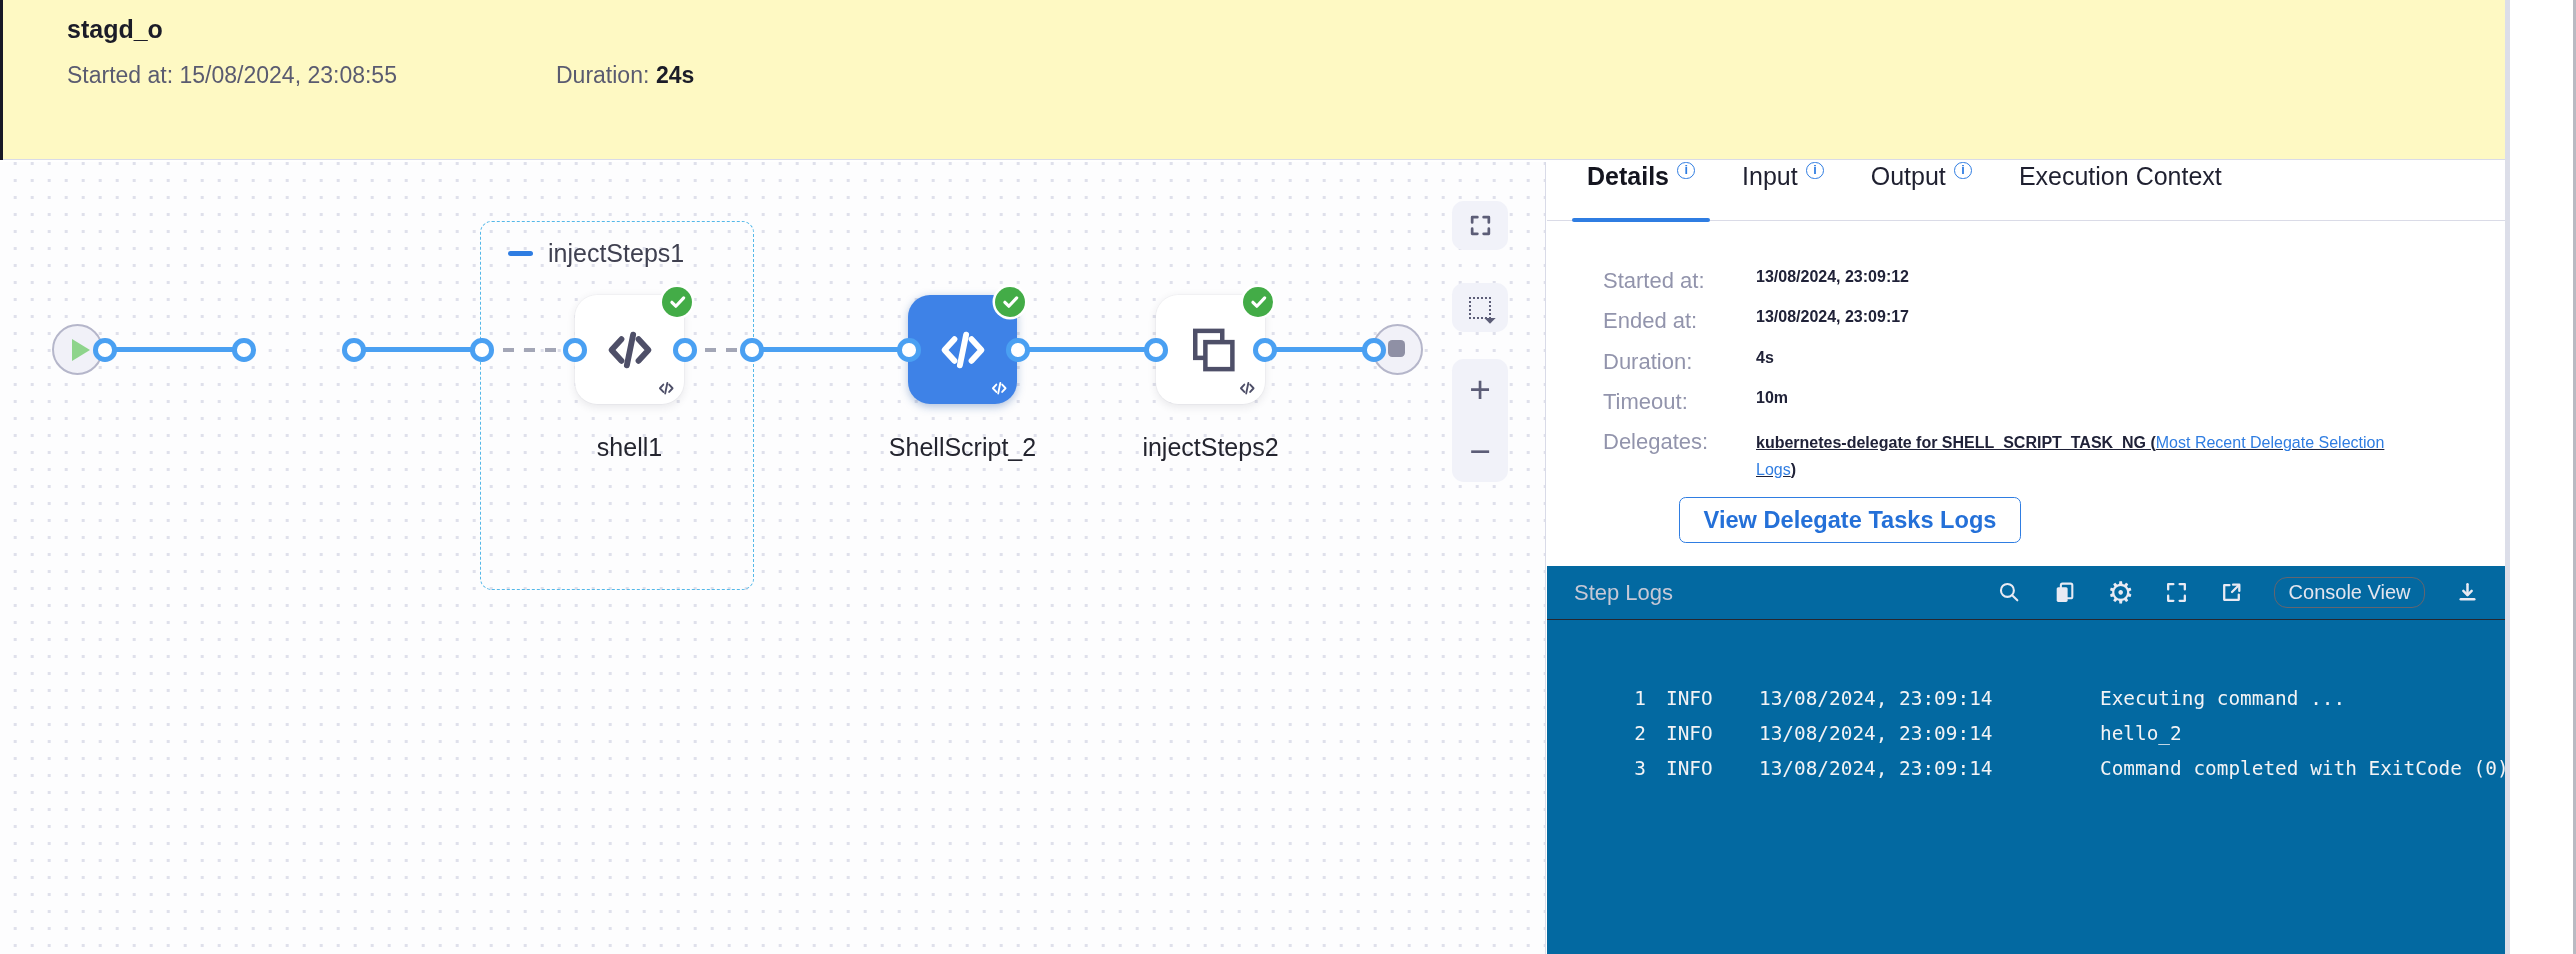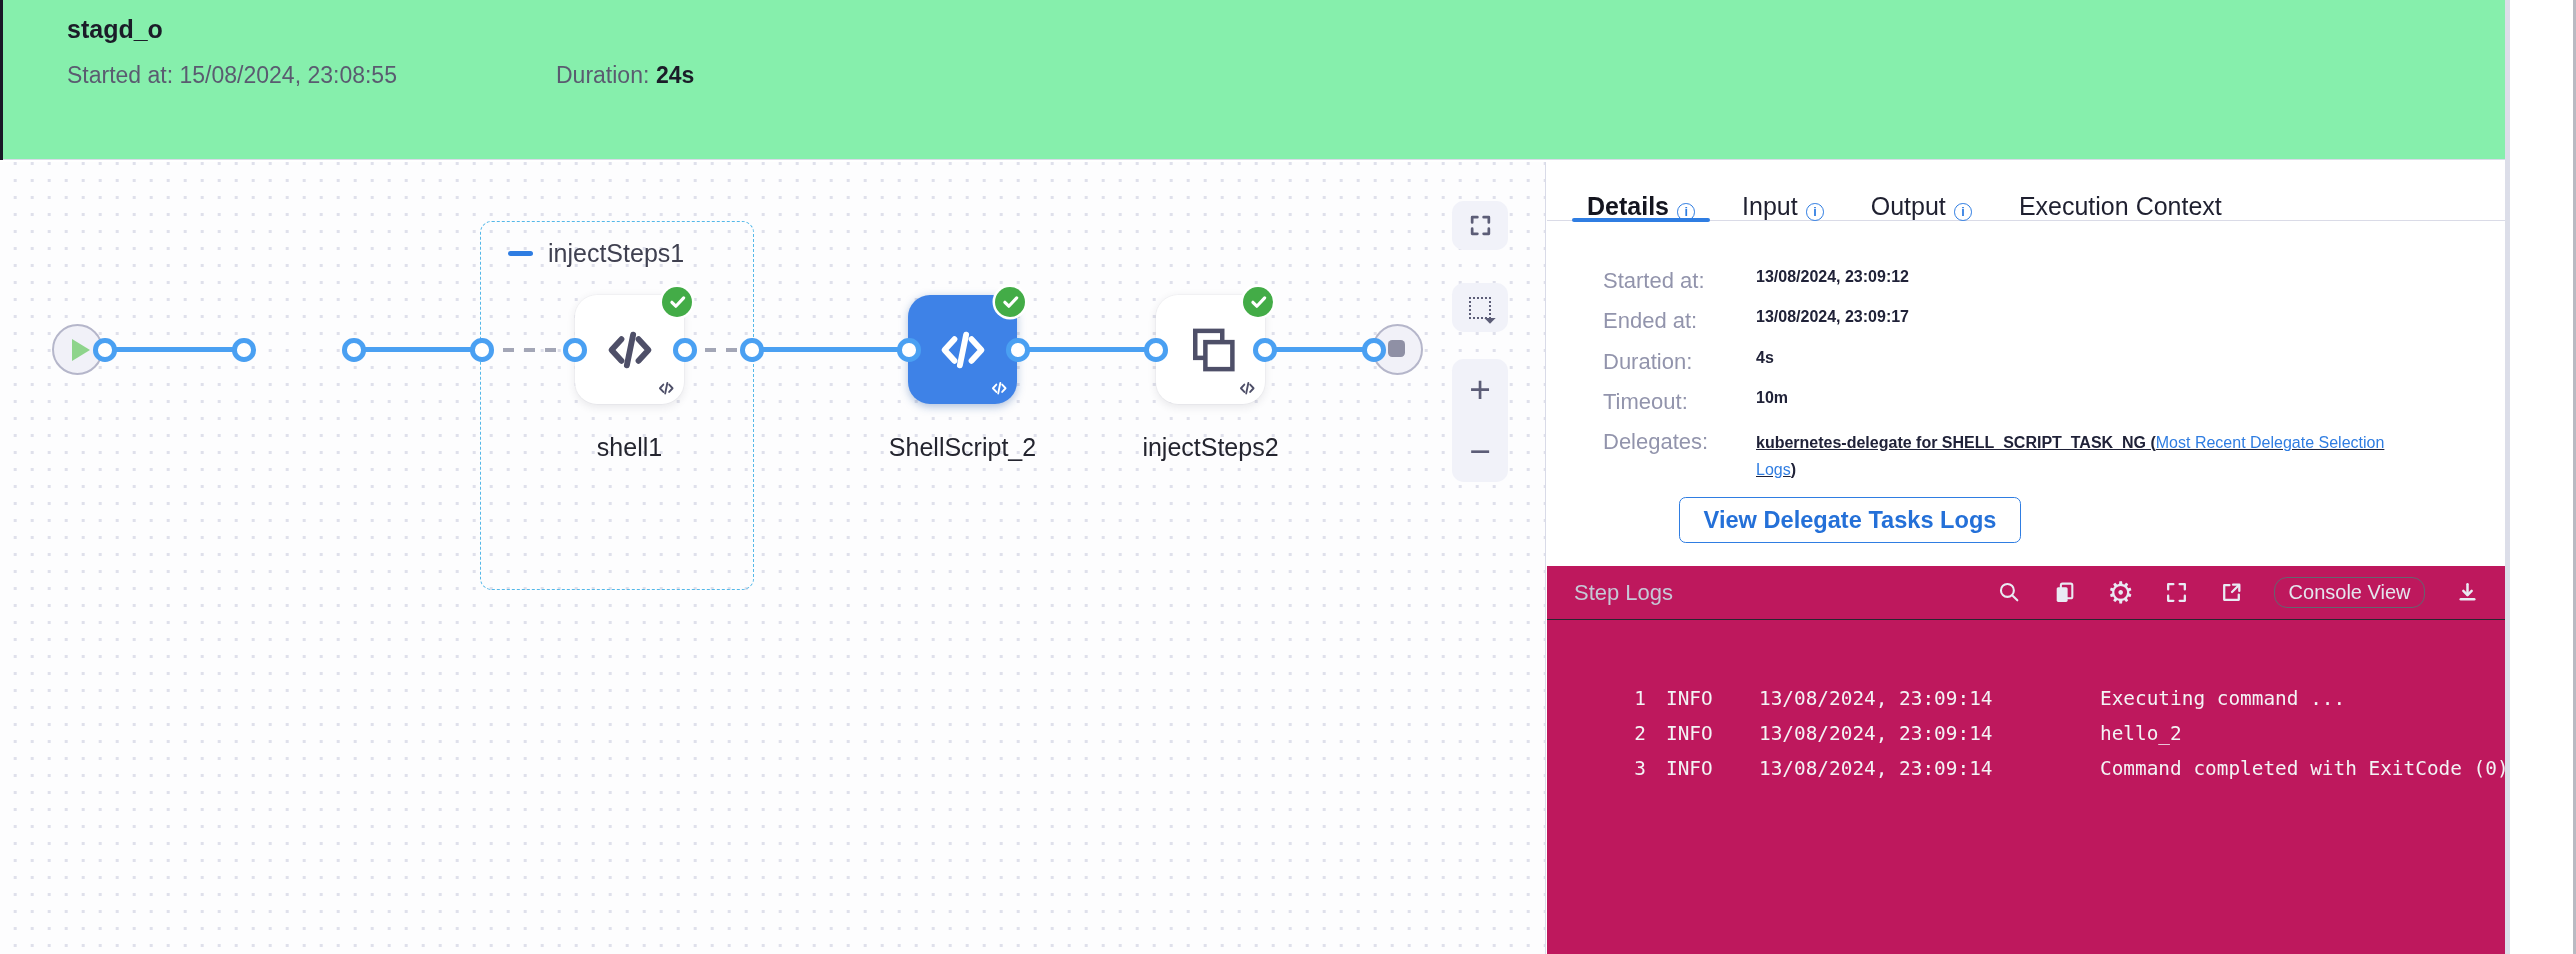--- a/index.html
+++ b/index.html
@@ -1,19 +1,19 @@
 <!DOCTYPE html>
 <html style="font-size:13.5px"><head>
 <meta charset="utf-8">
 <style>
   * { margin:0; padding:0; box-sizing:border-box; }
   html,body { width:2576px; height:955px; background:#ffffff; font-family:"Liberation Sans", sans-serif; overflow:hidden; position:relative; }
 
   
-  .top-header { position:absolute; left:0; top:0; width:2546px; height:160px; background:#86efac; border-bottom:1.7px solid #d9dbe8; }
+  .top-header { position:absolute; left:0; top:0; width:2546px; height:160px; background:#fef9c3; border-bottom:1.7px solid #d9dbe8; }
   .edge-strip { position:absolute; left:0; top:0; width:3.4px; height:160px; background:#181826; }
   .stage-title { position:absolute; left:67px; top:15px; font-size:25px; font-weight:700; color:#1b1c28; }
   .hdr-row { position:absolute; left:67px; top:62px; font-size:23px; color:#5a5b70; }
   .hdr-duration { position:absolute; left:556px; top:62px; font-size:23px; color:#5a5b70; }
   .hdr-duration b { color:#1b1c28; font-weight:700; margin-left:6.7px; }
 
   
   .canvas { position:absolute; left:0; top:162px; width:1546px; height:793px; background:#fdfdfe;
     background-image:radial-gradient(circle, #dfe0eb 1.7px, transparent 2px); background-size:17px 17px; background-position:6.7px 10px;
     border-right:1.7px solid #d9dbe8; }
@@ -46,36 +46,36 @@
   .tbtn-fit { top:39px; height:49px; }
   .tbtn-marquee { top:121px; height:49px; }
   .tbtn-zoom { top:197px; height:123px; flex-direction:column; justify-content:space-around; }
   .marquee-box { position:relative; width:22px; height:22px; border:2.5px dotted #5c5d77; }
   .marquee-cursor { position:absolute; right:-5px; bottom:-5.9px; width:0; height:0; border-top:8.4px solid #5c5d77; border-right:8.4px solid transparent; transform:rotate(-135deg); }
   .zoom-glyph { font-size:37px; color:#5c5d77; line-height:1; font-weight:400; cursor:pointer; }
 
   
   .panel { position:absolute; left:1547px; top:162px; width:958px; height:793px; background:#ffffff; }
   .tabs { position:absolute; left:0; top:0; width:100%; height:59px; border-bottom:1.7px solid #dadbe7; display:flex; align-items:center; padding-left:40px; gap:47px; }
-  .tab { position:relative; display:flex; align-items:flex-end; gap:8.4px; height:59px; font-size:25px; color:#1f2030; cursor:pointer; }
+  .tab { position:relative; display:flex; align-items:flex-start; gap:8.4px; height:59px; font-size:25px; color:#1f2030; cursor:pointer; }
   .tab.active { font-weight:700; color:#14151f; }
   .tab.active::after { content:""; position:absolute; left:-15px; right:-15px; bottom:-1.7px; height:4.2px; border-radius:2.5px; background:#2f7de2; }
   .info-ic { display:inline-flex; align-items:center; justify-content:center; width:17.7px; height:17.7px; border-radius:50%; border:1.7px solid #2f7de2; color:#2f7de2; font-size:12.6px; font-weight:700; font-style:normal; cursor:pointer; }
 
   .details-body { position:absolute; left:0; top:59px; width:100%; padding:47px 34px 0 56px; }
   .drow { display:flex; margin-bottom:14.3px; }
   .dlabel { width:153px; font-size:22px; color:#9294ac; flex:none; }
   .dvalue { font-size:16px; color:#202238; font-weight:700; }
   .delegates-val { width:640px; line-height:27px;text-decoration:underline; }
   .dlink { color:#2f7de2; font-weight:400; text-decoration:none; cursor:pointer; }
   .dbtn-row { margin-left:64px; margin-top:13.5px;padding-left:12px; }
   .view-logs-btn { display:inline-block; background:#ffffff; border:1.7px solid #2f7de2; color:#2470d8; border-radius:6.7px; font-size:23.6px; font-weight:600; padding:8.4px 23.6px; cursor:pointer; font-family:"Liberation Sans", sans-serif; }
 
   
-  .logs { position:absolute; left:0; top:404px; width:100%; bottom:0; background:#be185d; }
+  .logs { position:absolute; left:0; top:404px; width:100%; bottom:0; background:#0369a1; }
   .logs-head { height:54px; border-bottom:0.8px solid #26272f; display:flex; align-items:center; padding:0 25px 0 27px; }
   .logs-title { font-size:22px; color:#c6c8d6; }
   .logs-spacer { flex:1; }
   .logs-icons { display:flex; align-items:center; gap:30px; }
   .licon { display:inline-flex; align-items:center; justify-content:center; cursor:pointer; }
   .gear-glyph { font-size:30px; color:#e9eaf3; line-height:1; }
   .console-chip { border:1.7px solid #64656f; border-radius:13px; padding:3.4px 13.5px; font-size:20px; color:#e4e5ee; cursor:pointer; }
   .logs-body { padding-top:61px; font-family:"DejaVu Sans Mono", monospace; font-size:19.4px; line-height:35px; color:#f3f3f5; }
   .log-line { display:flex; white-space:pre; }
   .ln-num { width:99px; text-align:right; flex:none; }

